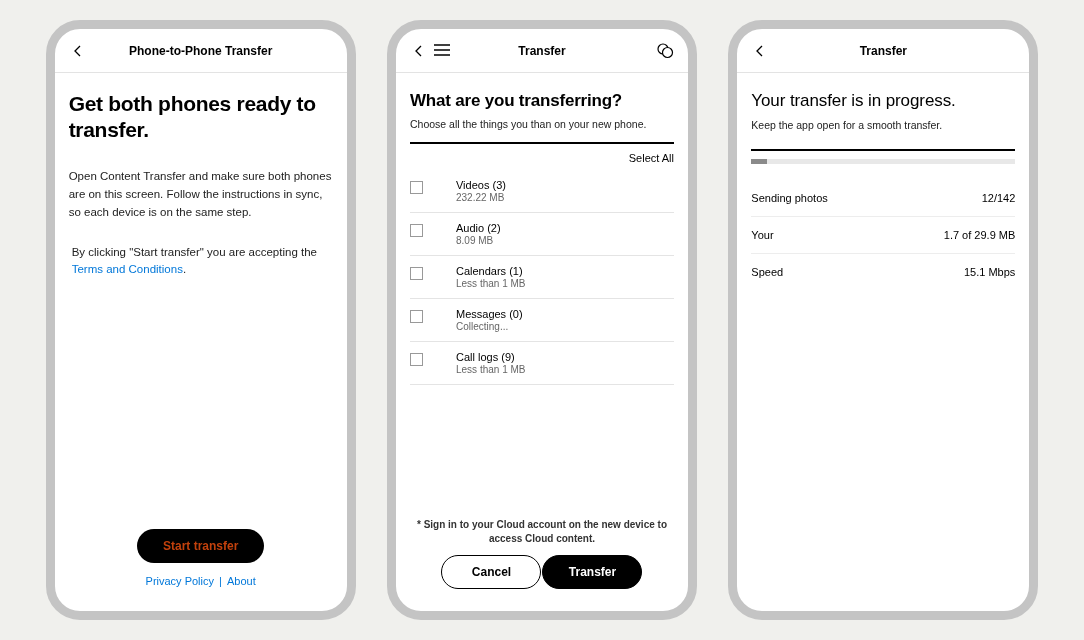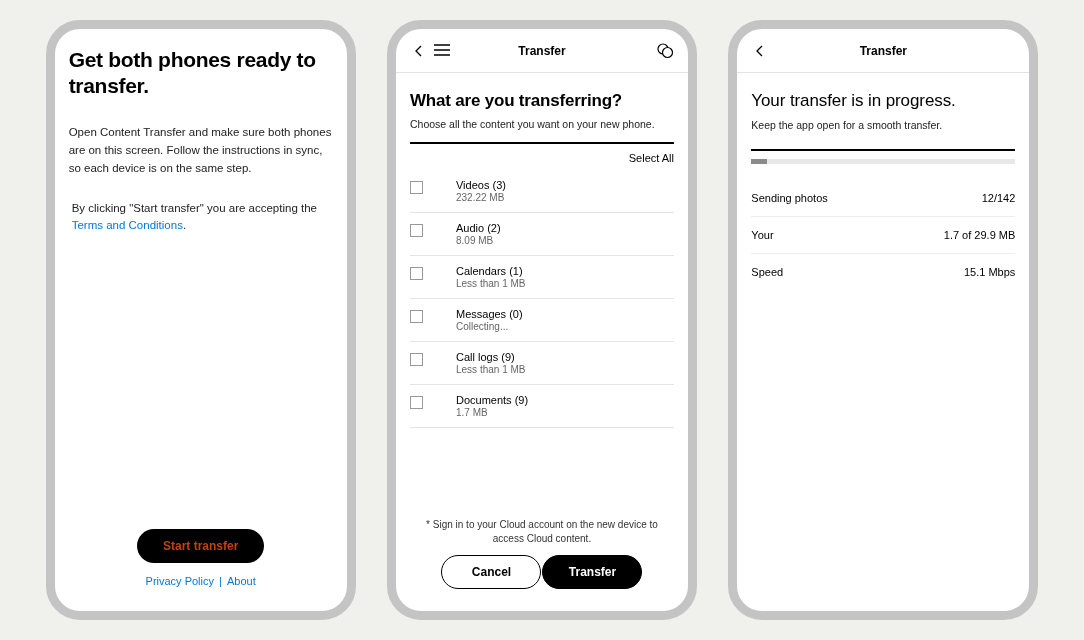--- a/index.html
+++ b/index.html
@@ -142,20 +142,21 @@
   }
   .item-text .label { font-size: 11px; }
   .item-text .detail { font-size: 10px; color: #666; margin-top: 1px; }
   .cloud-note {
     font-size: 10px;
     text-align: center;
     color: #333;
     margin-top: auto;
     margin-bottom: 10px;
     line-height: 1.35;
+    font-weight: bold;
   }
   .btn-row {
     display: flex;
     justify-content: center;
     gap: 1px;
     margin-bottom: 4px;
   }
   .btn {
     border-radius: 22px;
     font-size: 12px;
@@ -203,20 +204,28 @@
     padding: 12px 0;
     border-bottom: 1px solid #ededed;
   }
   .stat-row:last-child { border-bottom: none; }
   .chat-icon svg { display: block; }
 </style>
 </head>
 <body>
 
 <div class="phone">
+  <div class="header">
+    <div class="back-chev">
+      <svg width="12" height="12" viewBox="0 0 12 12">
+          <path d="M8 1 L3 6 L8 11" stroke="#000" stroke-width="1.3" fill="none"></path>
+        </svg>
+    </div>
+    <div class="header-title">Phone-to-Phone Transfer</div>
+  </div>
   <div class="content content1">
     <div class="title">Get both phones ready to transfer.</div>
     <div class="para">Open Content Transfer and make sure both phones are on this screen. Follow the instructions in sync, so each device is on the same step.</div>
     <div class="para2">
       <span>By clicking "Start transfer" you are accepting the </span><span class="link">Terms and Conditions</span><span>.</span>
     </div>
     <div class="footer-btns">
       <button class="pill-btn">Start transfer</button>
       <div class="footer-links">
         <span class="link">Privacy Policy</span><span class="sep"> | </span><span class="link">About</span>
@@ -240,21 +249,21 @@
     <div class="header-title">Transfer</div>
     <div class="right-icon chat-icon">
       <svg width="18" height="18" viewBox="0 0 18 18">
           <circle cx="7" cy="7" r="5" stroke="#000" stroke-width="1.2" fill="none"></circle>
           <circle cx="11.5" cy="10.5" r="5" stroke="#000" stroke-width="1.2" fill="#fff"></circle>
         </svg>
     </div>
   </div>
   <div class="content content2">
     <div class="title">What are you transferring?</div>
-    <div class="sub">Choose all the content you want on your new phone.</div>
+    <div class="sub">Choose all the things you than on your new phone.</div>
     <div class="thick-line"></div>
     <div class="select-all-row">
       <span>Select All</span>
     </div>
 
     <div class="item-row">
       <div class="checkbox"></div>
       <div class="item-text">
         <div class="label">Videos (3)</div>
         <div class="detail">232.22 MB</div>
@@ -279,27 +288,20 @@
       <div class="item-text">
         <div class="label">Messages (0)</div>
         <div class="detail">Collecting...</div>
       </div>
     </div>
     <div class="item-row">
       <div class="checkbox"></div>
       <div class="item-text">
         <div class="label">Call logs (9)</div>
         <div class="detail">Less than 1 MB</div>
-      </div>
-    </div>
-    <div class="item-row">
-      <div class="checkbox"></div>
-      <div class="item-text">
-        <div class="label">Documents (9)</div>
-        <div class="detail">1.7 MB</div>
       </div>
     </div>
 
     <div class="cloud-note">* Sign in to your Cloud account on the new device to access Cloud content.</div>
     <div class="btn-row">
       <div class="btn outline">Cancel</div>
       <div class="btn solid">Transfer</div>
     </div>
   </div>
 </div>

